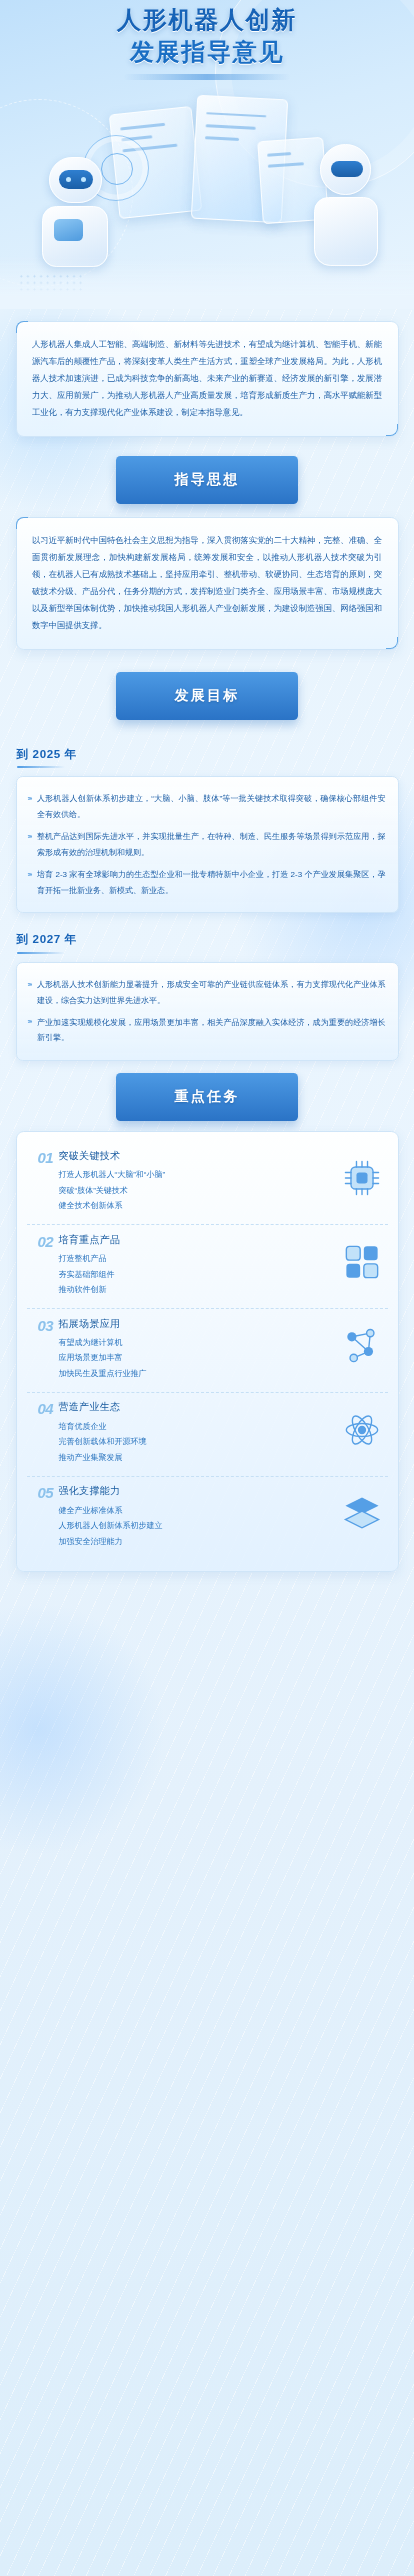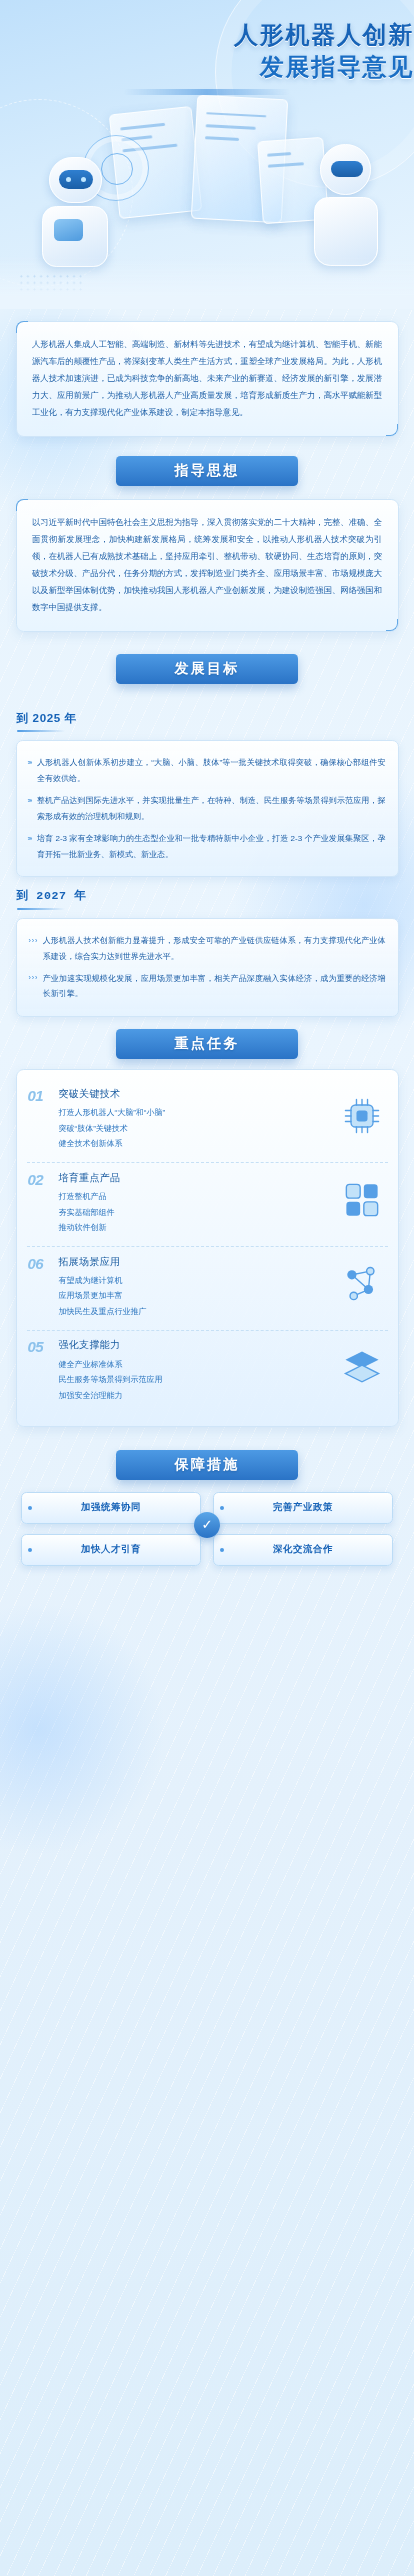--- a/index.html
+++ b/index.html
@@ -50,22 +50,22 @@
     border: 1.1px solid rgba(255,255,255,.65);
     box-shadow: inset 0 0 0 15.5px rgba(255,255,255,.18);
   }
   .hero-rings2 {
     position:absolute; left:-55px; top:99px; width:188px; height:188px;
     border-radius:50%;
     border: 1.1px dashed rgba(255,255,255,.55);
   }
   .hero-title {
     position: relative;
-    padding-top: 19px;
-    text-align: right;
+    padding-top: 4px;
+    text-align: center;
     z-index: 5;
   }
   .hero-title .line1, .hero-title .line2 {
     display: block;
     font-size: 24px;
     font-weight: bold;
     letter-spacing: 1.7px;
     color: #1763b7;
     text-shadow: 0 1.1px 0 #ffffff, 0 2.2px 5.5px rgba(22,90,165,.28);
     line-height: 1.35;
@@ -173,21 +173,21 @@
   }
   .card .corner {
     position:absolute; width: 12px; height: 12px; border-color:#63a8e6; border-style: solid;
   }
   .corner.tl { left:-0.6px; top:-0.6px; border-width: 1.1px 0 0 1.1px; border-radius: 7.7px 0 0 0; }
   .corner.br { right:-0.6px; bottom:-0.6px; border-width: 0 1.1px 1.1px 0; border-radius: 0 0 7.7px 0; }
 
   .band {
     margin: 0 auto;
     width: 182px;
-    height: 30px;
+    height: 48px;
     display:flex; align-items:center; justify-content:center;
     border-radius: 4.4px;
     background: linear-gradient(180deg,#4d9ae4 0%, #2a73c6 100%);
     box-shadow: 0 4.4px 10px rgba(35,105,185,.30);
     position: relative;
   }
   .band:before, .band:after {
     content:""; position:absolute; top: 6.6px; width: 16.6px; height: 16.6px;
     background: linear-gradient(180deg,#8fc6f2,#4b95de);
     transform: rotate(45deg); border-radius: 2.8px; z-index:-1;
@@ -232,21 +232,21 @@
     box-shadow: 0 3.3px 11px rgba(45,115,190,.10);
     position: relative;
   }
   .task {
     position: relative;
     padding: 7.7px 66px 10px 32px;
     min-height: 65px;
   }
   .task + .task { border-top: 0.6px dashed #c6e0f6; }
   .task .num {
-    position:absolute; left: 1px; top: 7.7px;
+    position:absolute; left: 11px; top: 7.7px;
     font-size: 15px; font-weight: bold; color: #8cc2ec; font-style: italic;
     letter-spacing: -0.6px;
   }
   .task h4 {
     font-size: 10px; color:#16599f; font-weight: normal; letter-spacing: 0.3px; margin-bottom: 4.4px;
   }
   .task p {
     font-size: 8px; color:#2a74bf; line-height: 1.95;
   }
   .task .ico {
@@ -377,21 +377,21 @@
           <span class="chev">›››</span>
           <span>整机产品达到国际先进水平，并实现批量生产，在特种、制造、民生服务等场景得到示范应用，探索形成有效的治理机制和规则。</span>
         </div>
         <div class="bullet">
           <span class="chev">›››</span>
           <span>培育 2-3 家有全球影响力的生态型企业和一批专精特新中小企业，打造 2-3 个产业发展集聚区，孕育开拓一批新业务、新模式、新业态。</span>
         </div>
       </div>
     </div>
 
-    <div style="margin-top:11px;font-family:Liberation Mono, monospace;">
+    <div style="margin-top:19px;">
       <div class="subhead">
         <span>到 2027 年</span>
         <span class="yr-rule"></span>
       </div>
       <div class="bullet-card">
         <div class="bullet">
           <span class="chev">›››</span>
           <span>人形机器人技术创新能力显著提升，形成安全可靠的产业链供应链体系，有力支撑现代化产业体系建设，综合实力达到世界先进水平。</span>
         </div>
         <div class="bullet">
@@ -433,71 +433,62 @@
         <p>推动软件创新</p>
         <svg class="ico" viewBox="0 0 100 100">
           <rect x="16" y="16" width="30" height="30" rx="7" fill="#bfe0f8" stroke="#4d9ae4" stroke-width="3"></rect>
           <rect x="54" y="16" width="30" height="30" rx="7" fill="#4d9ae4"></rect>
           <rect x="16" y="54" width="30" height="30" rx="7" fill="#4d9ae4"></rect>
           <rect x="54" y="54" width="30" height="30" rx="7" fill="#bfe0f8" stroke="#4d9ae4" stroke-width="3"></rect>
         </svg>
       </div>
 
       <div class="task">
-        <div class="num">06</div>
+        <div class="num">03</div>
         <h4>拓展场景应用</h4>
         <p>有望成为继计算机</p>
         <p>应用场景更加丰富</p>
         <p>加快民生及重点行业推广</p>
         <svg class="ico" viewBox="0 0 100 100">
           <g stroke="#4d9ae4" stroke-width="3">
             <path d="M28 30L68 22M28 30L64 62M68 22L64 62M64 62L32 76"></path>
           </g>
           <circle cx="28" cy="30" r="10" fill="#4d9ae4"></circle>
           <circle cx="68" cy="22" r="8" fill="#bfe0f8" stroke="#4d9ae4" stroke-width="3"></circle>
           <circle cx="64" cy="62" r="10" fill="#4d9ae4"></circle>
           <circle cx="32" cy="76" r="8" fill="#bfe0f8" stroke="#4d9ae4" stroke-width="3"></circle>
         </svg>
       </div>
 
+      <div class="task">
+        <div class="num">04</div>
+        <h4>营造产业生态</h4>
+        <p>培育优质企业</p>
+        <p>完善创新载体和开源环境</p>
+        <p>推动产业集聚发展</p>
+        <svg class="ico" viewBox="0 0 100 100">
+          <g fill="none" stroke="#4d9ae4" stroke-width="3">
+            <ellipse cx="50" cy="50" rx="34" ry="14"></ellipse>
+            <ellipse cx="50" cy="50" rx="34" ry="14" transform="rotate(60 50 50)"></ellipse>
+            <ellipse cx="50" cy="50" rx="34" ry="14" transform="rotate(120 50 50)"></ellipse>
+          </g>
+          <circle cx="50" cy="50" r="9" fill="#4d9ae4"></circle>
+        </svg>
+      </div>
 
       <div class="task">
         <div class="num">05</div>
         <h4>强化支撑能力</h4>
         <p>健全产业标准体系</p>
-        <p>民生服务等场景得到示范应用</p>
+        <p>人形机器人创新体系初步建立</p>
         <p>加强安全治理能力</p>
         <svg class="ico" viewBox="0 0 100 100">
           <path d="M50 14L86 32L50 50L14 32Z" fill="#4d9ae4"></path>
           <path d="M50 44L86 62L50 80L14 62Z" fill="#bfe0f8" stroke="#4d9ae4" stroke-width="3"></path>
         </svg>
       </div>
 
     </div>
   </div>
 
-  <div class="section" style="margin-top:23px;">
-    <div class="band">
-      <span>保障措施</span>
-    </div>
-
-    <div style="position:relative;">
-      <div class="measures">
-        <div class="measure">
-          <span>加强统筹协同</span>
-        </div>
-        <div class="measure">
-          <span>完善产业政策</span>
-        </div>
-        <div class="measure">
-          <span>加快人才引育</span>
-        </div>
-        <div class="measure">
-          <span>深化交流合作</span>
-        </div>
-      </div>
-      <div class="check-badge" style="top:22px;">✓</div>
-    </div>
-    <div class="footer-space"></div>
-  </div>
 
 </div>
 
 
 </body></html>

